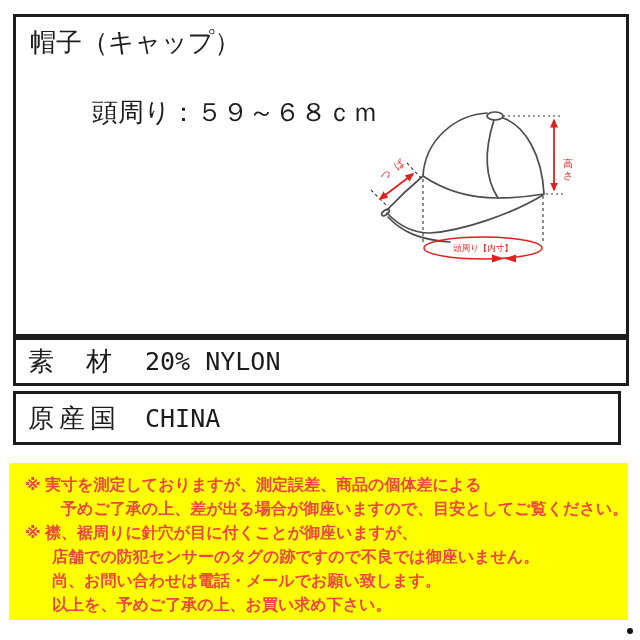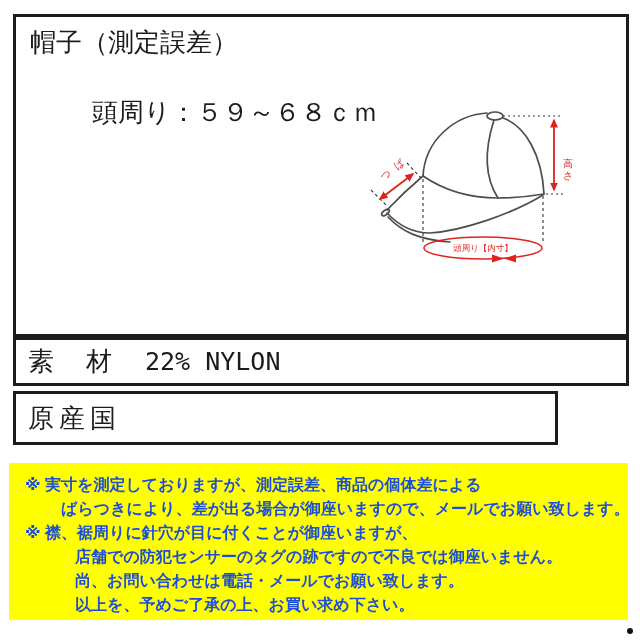--- a/index.html
+++ b/index.html
@@ -7,21 +7,21 @@
     position:relative;width:640px;height:640px;overflow:hidden;
     font-family:"Liberation Sans","DejaVu Sans",sans-serif;
     color:#1c1c1c;
   }
   .box{
     position:absolute;box-sizing:border-box;
     border:3px solid #1c1c1c;background:#ffffff;
   }
   #spec-box{left:13px;top:14px;width:616px;height:323px;}
   #material-box{left:13px;top:337px;width:616px;height:49px;}
-  #origin-box{left:13px;top:391px;width:545px;height:54px;}
+  #origin-box{left:13px;top:391px;width:608px;height:54px;}
 
   .jp-title{
     position:absolute;left:14px;top:11px;
     font-size:26px;line-height:1.1;letter-spacing:0px;white-space:pre;
   }
   .meas{
     position:absolute;left:52px;
     font-size:26px;line-height:1.1;white-space:pre;margin-left:24px;
   }
   #meas-0{top:81px;}
@@ -43,37 +43,37 @@
   }
 
   #cap-diagram{position:absolute;left:344px;top:73px;}
 
   #notice-box{
     position:absolute;left:9px;top:463px;width:619px;height:157px;
     background:#ffff00;box-sizing:border-box;padding-top:10px;
   }
   .notice-line{
     height:24px;line-height:24px;
-    font-size:16px;font-weight:bold;color:#1d4ed8;
+    font-size:16px;font-weight:bold;color:#ef4444;
     white-space:pre;letter-spacing:0px;
   }
   .ind0{padding-left:16px;}
   .ind1{padding-left:52px;}
-  .ind2{padding-left:66px;}
+  .ind2{padding-left:43px;}
 
   #corner-dot{
     position:absolute;left:627px;top:628px;width:6px;height:6px;
     border-radius:50%;background:#111111;
   }
 </style>
 </head>
 <body>
 
 <div class="box" id="spec-box">
-  <div class="jp-title">帽子（測定誤差）</div>
+  <div class="jp-title">帽子（キャップ）</div>
   <div class="meas" id="meas-0">頭周り：５９～６８ｃｍ</div>
 
   <svg id="cap-diagram" width="220" height="200" viewBox="0 0 220 200">
     <defs>
       <marker id="arrR" markerWidth="9" markerHeight="8" refX="7.5" refY="4" orient="auto-start-reverse" markerUnits="userSpaceOnUse">
         <path d="M0,0 L9,4 L0,8 Z" fill="#e0211c"></path>
       </marker>
     </defs>
 
     <g fill="none" stroke="#4d4d4d" stroke-width="1.7" stroke-linecap="round">
@@ -108,32 +108,33 @@
       <text x="208" y="77" font-size="10" fill="#e0211c" text-anchor="middle">高</text>
       <text x="208" y="89" font-size="10" fill="#e0211c" text-anchor="middle">さ</text>
       <text x="123" y="161" font-size="8.5" fill="#e0211c" text-anchor="middle">頭周り【内寸】</text>
     </g>
   </svg>
 </div>
 
 <div class="box" id="material-box">
   <div class="label-row">
     <span class="row-label">素　材</span>
-    <span class="row-value">22% NYLON</span>
+    <span class="row-value">20% NYLON</span>
   </div>
 </div>
 
 <div class="box" id="origin-box">
   <div class="label-row">
     <span class="row-label">原産国</span>
+    <span class="row-value">CHINA</span>
   </div>
 </div>
 
 <div id="notice-box">
   <div class="notice-line ind0">※ 実寸を測定しておりますが、測定誤差、商品の個体差による</div>
-  <div class="notice-line ind1">ばらつきにより、差が出る場合が御座いますので、メールでお願い致します。</div>
+  <div class="notice-line ind1">予めご了承の上、差が出る場合が御座いますので、目安としてご覧ください。</div>
   <div class="notice-line ind0">※ 襟、裾周りに針穴が目に付くことが御座いますが、</div>
   <div class="notice-line ind2">店舗での防犯センサーのタグの跡ですので不良では御座いません。</div>
   <div class="notice-line ind2">尚、お問い合わせは電話・メールでお願い致します。</div>
   <div class="notice-line ind2">以上を、予めご了承の上、お買い求め下さい。</div>
 </div>
 
 <div id="corner-dot"></div>
 
 </body></html>

